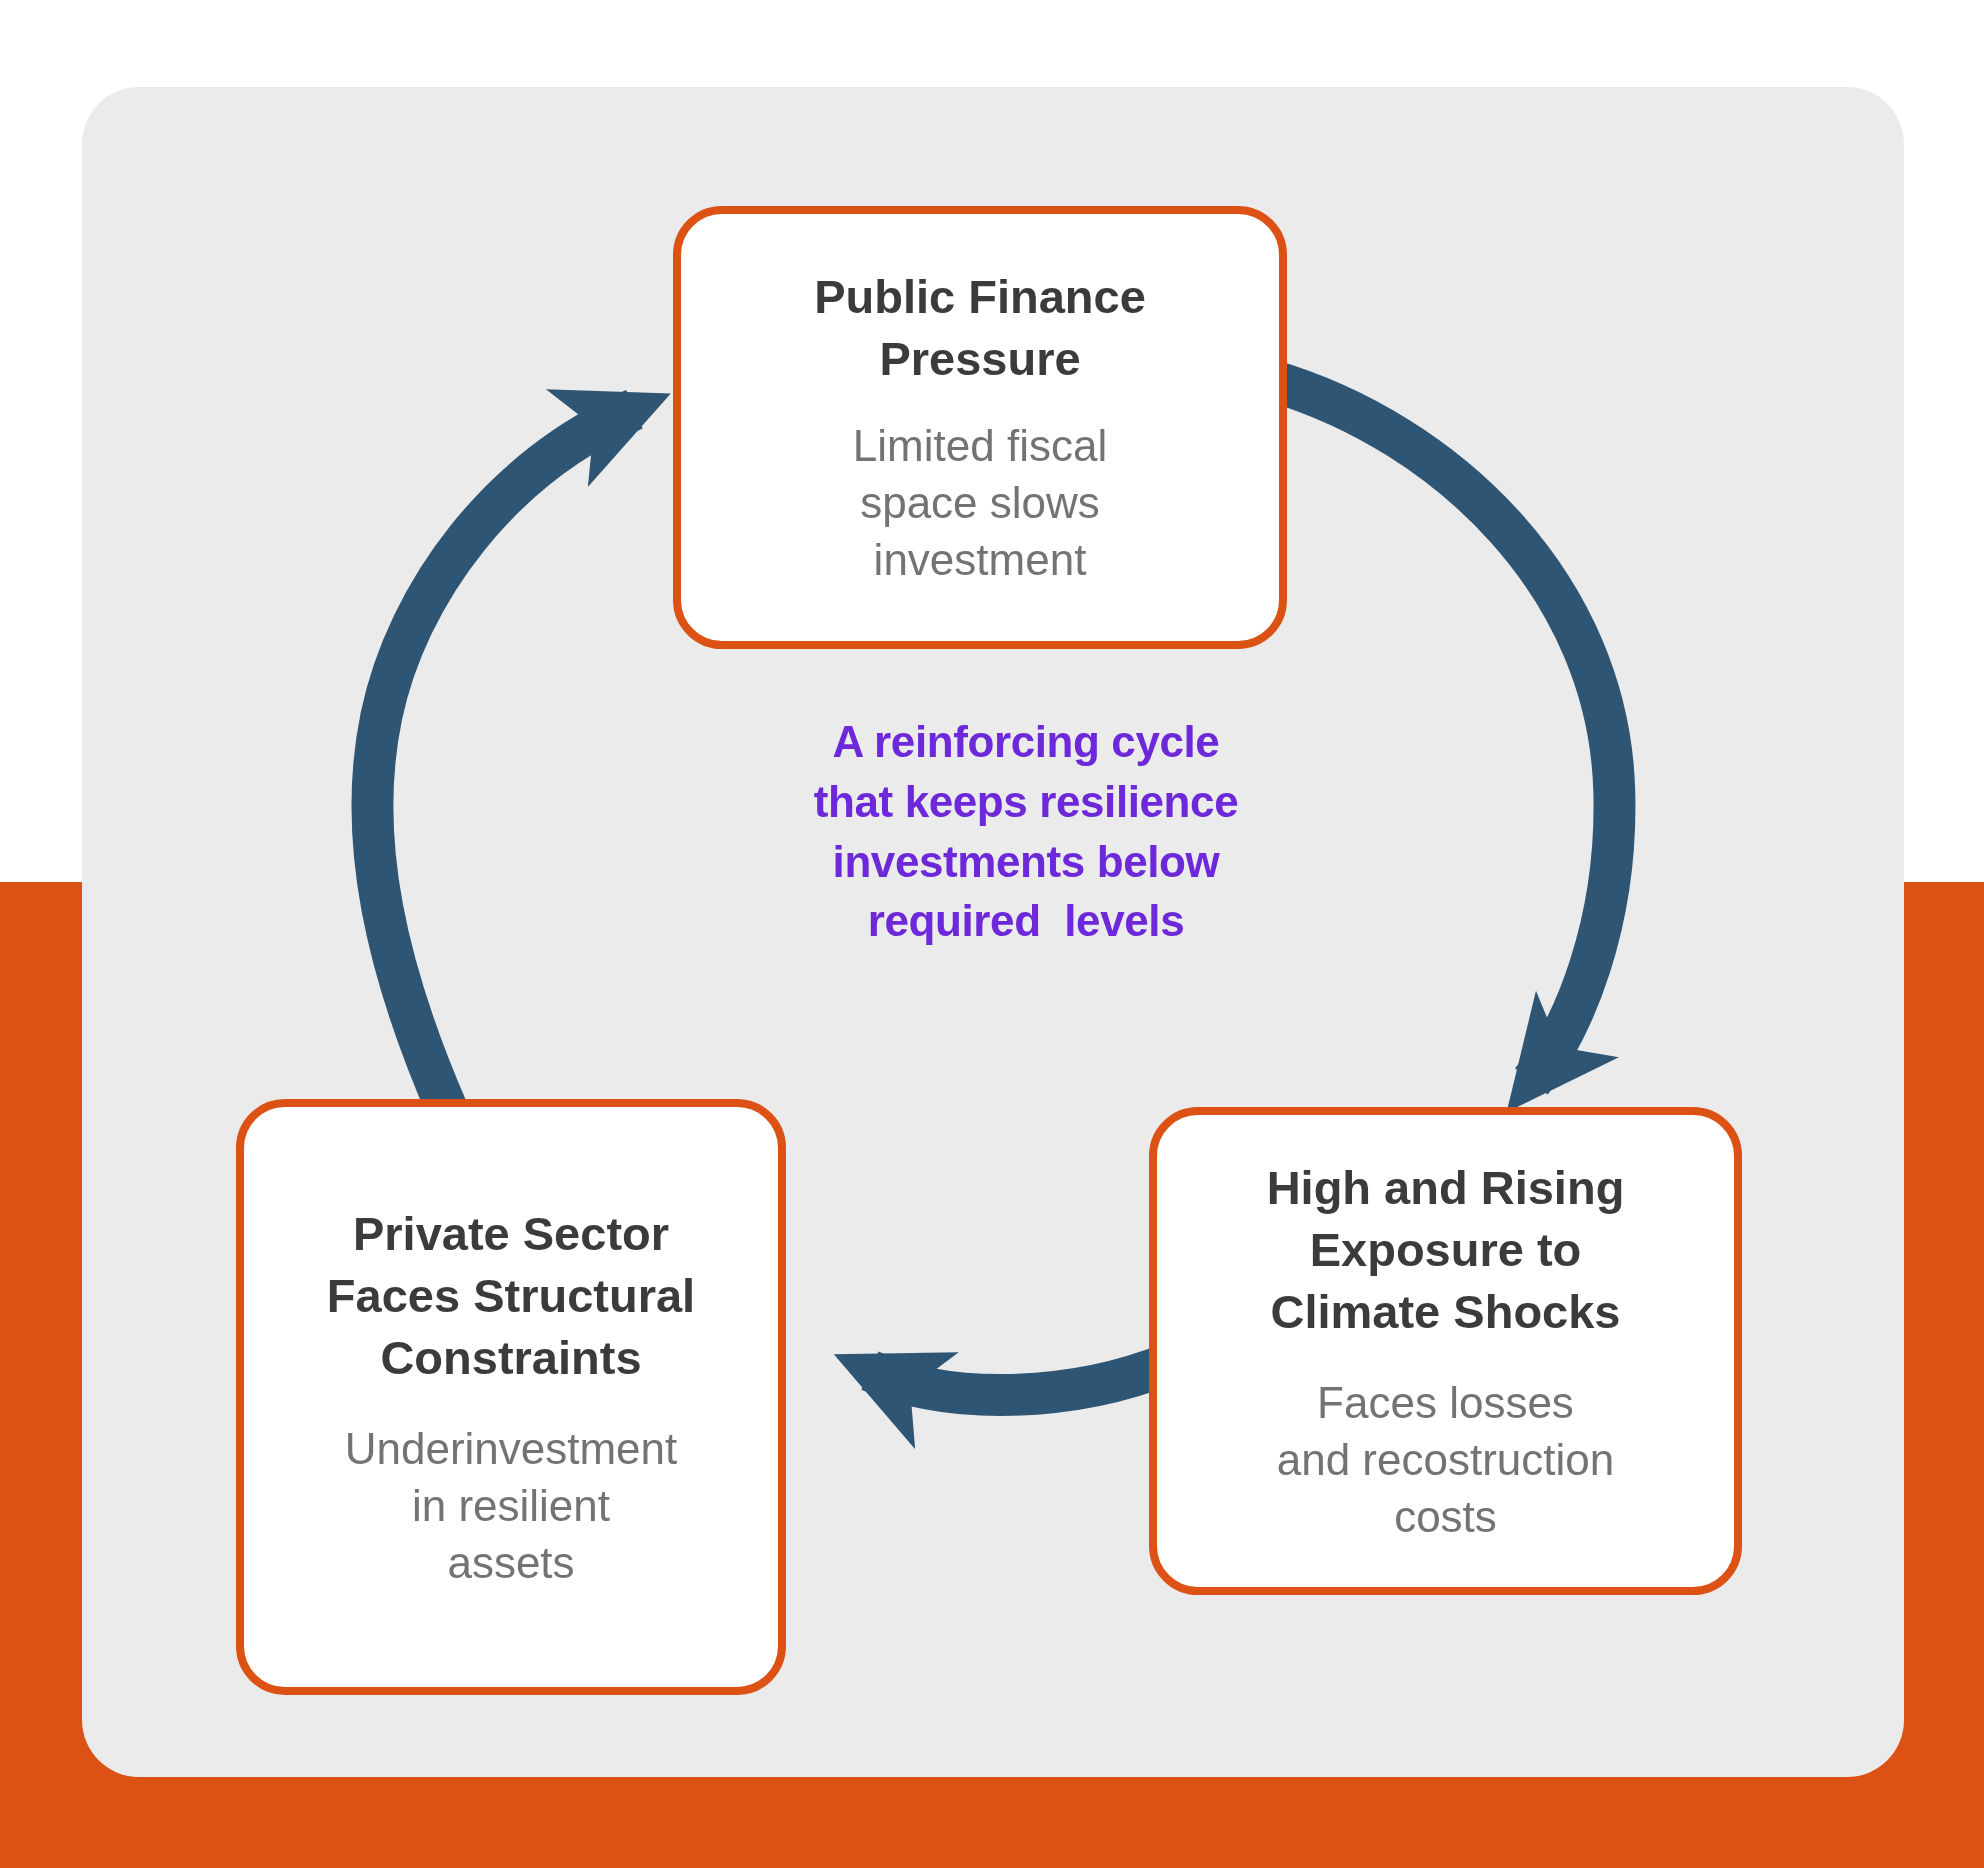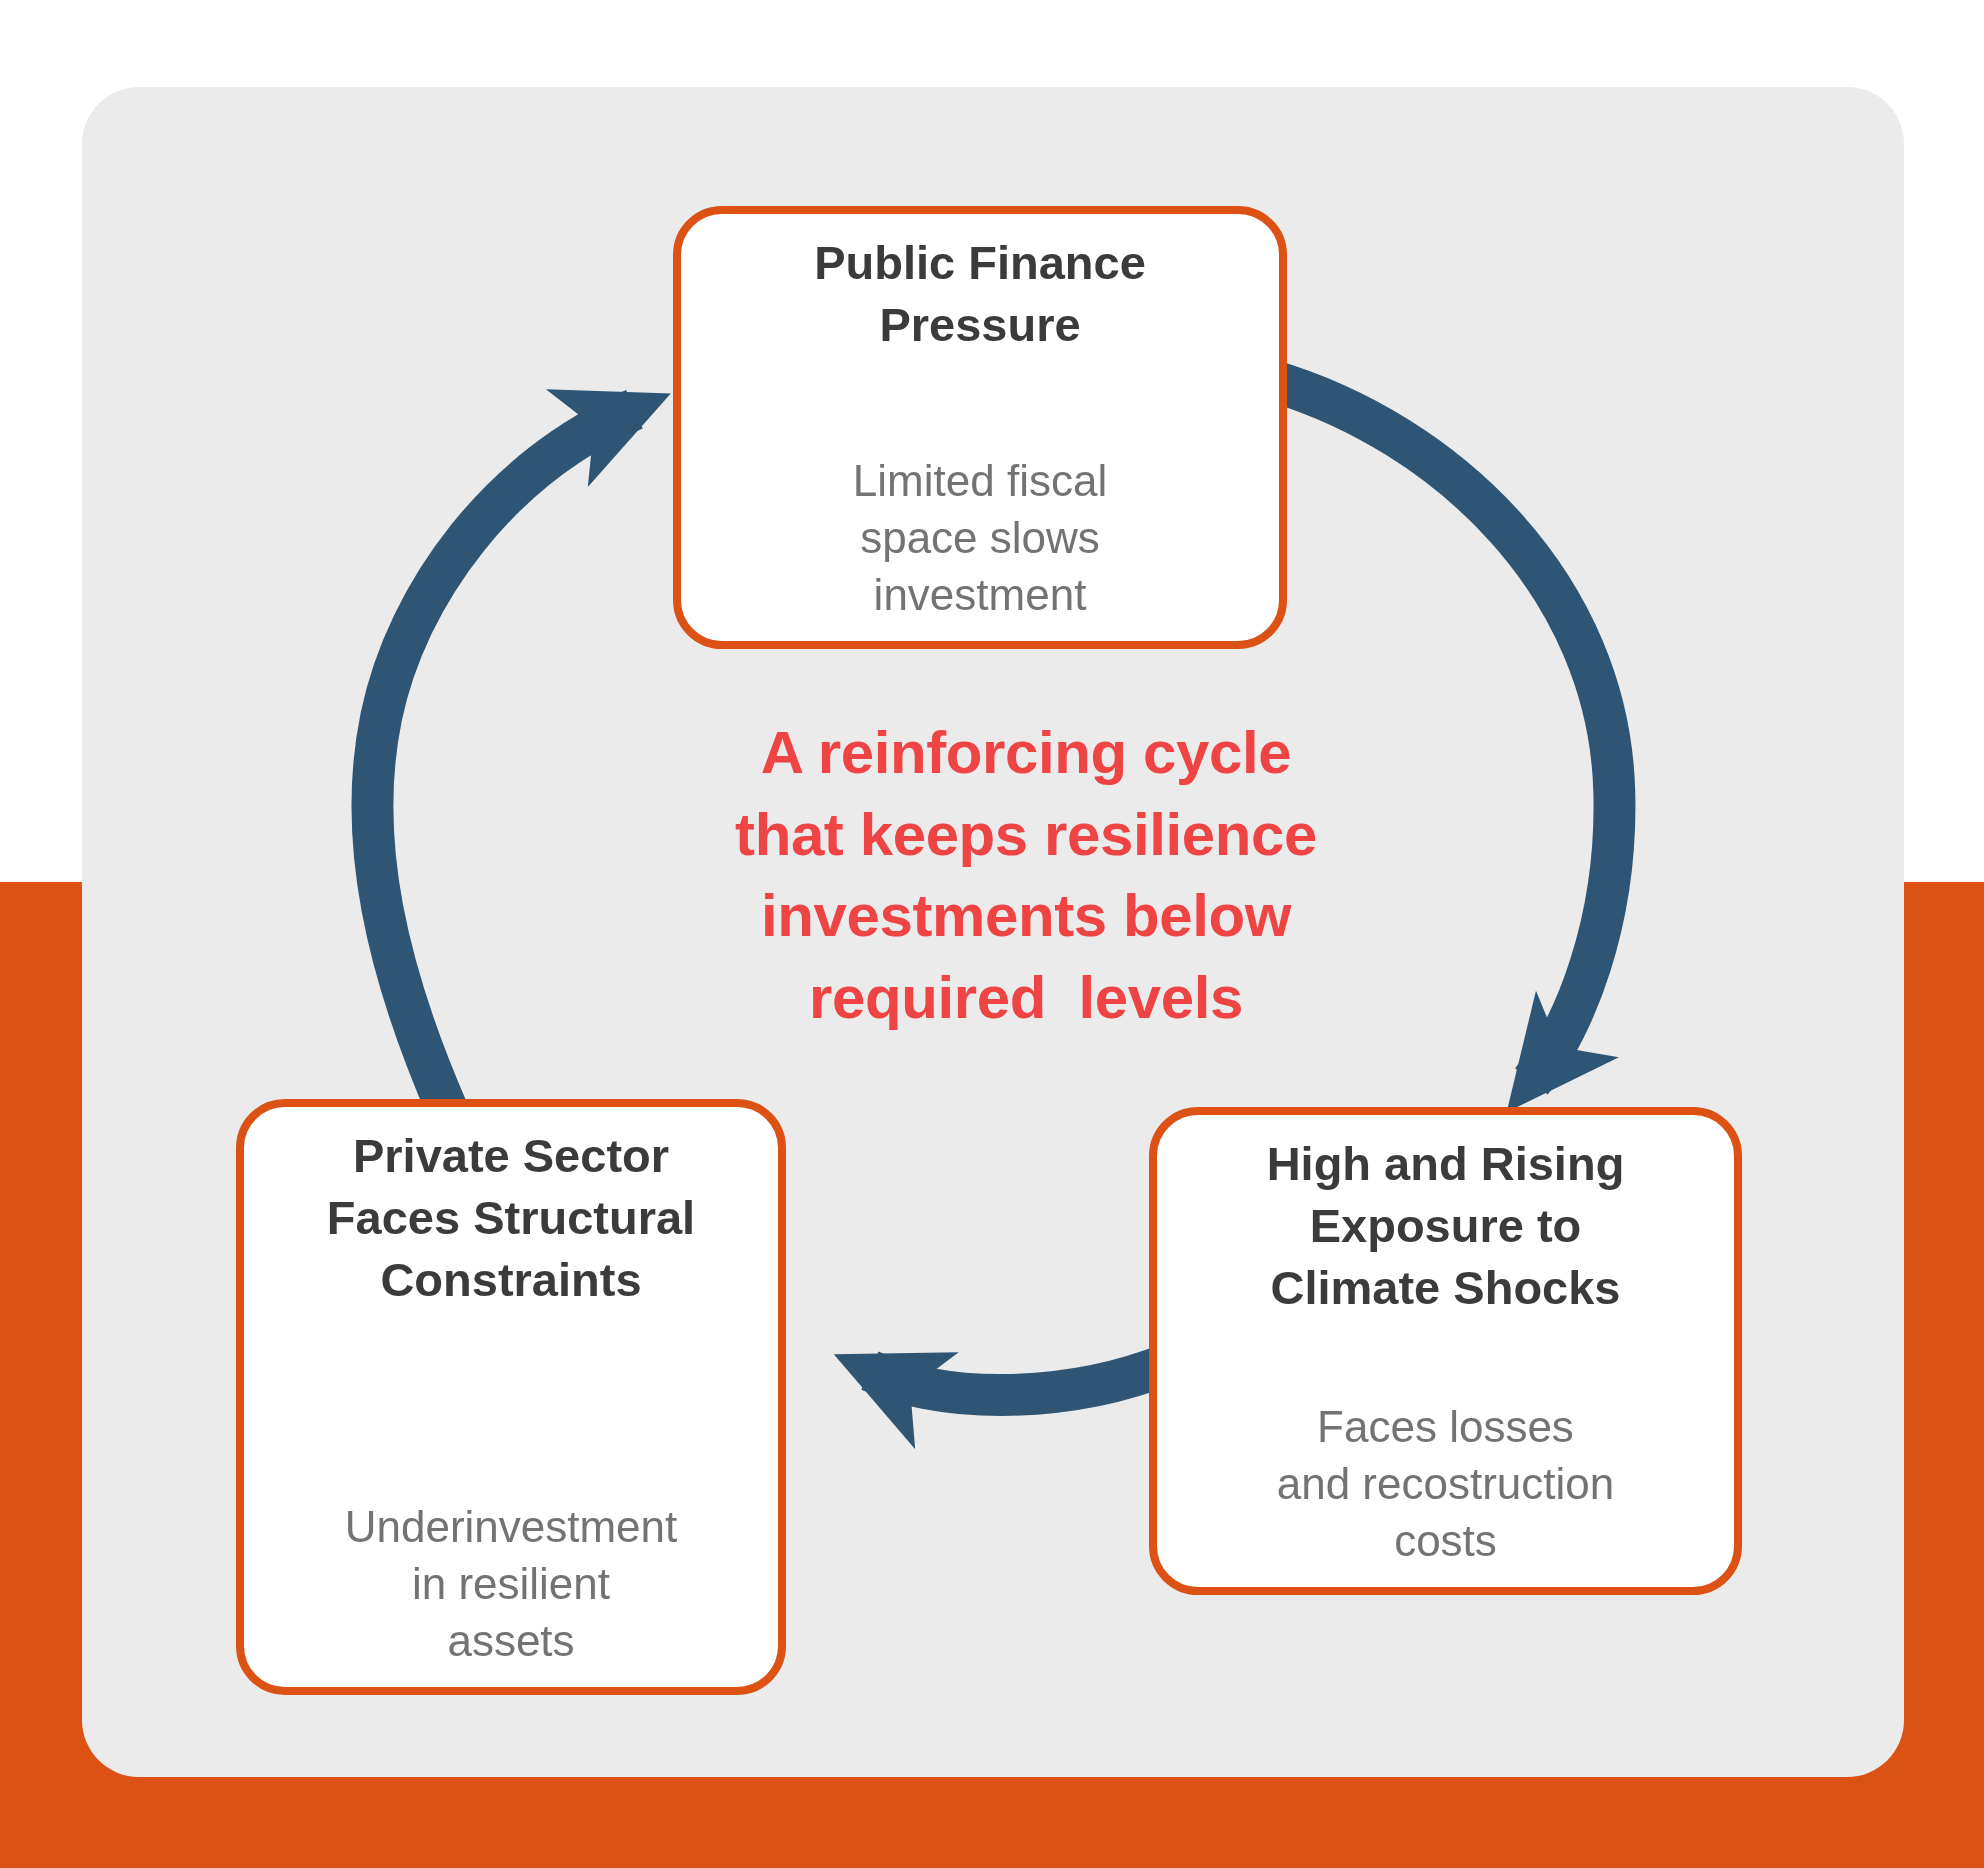--- a/index.html
+++ b/index.html
@@ -41,21 +41,21 @@
   }
   .node {
     position: absolute;
     background: #ffffff;
     border: 8.4px solid #DB5214;
     border-radius: 49px;
     box-sizing: border-box;
     display: flex;
     flex-direction: column;
     align-items: center;
-    justify-content: space-between;
+    justify-content: center;
     text-align: center;
     padding: 17.6px 13.2px;
   }
   .node-top {
     left: 673px;
     top: 206px;
     width: 614px;
     height: 443px;
     gap: 26.5px;
   }
@@ -86,25 +86,25 @@
     line-height: 1.30;
     color: #737373;
     white-space: pre-wrap;
   }
   .center-text {
     position: absolute;
     left: 565px;
     top: 712px;
     width: 922px;
     text-align: center;
-    font-size: 60px;
+    font-size: 44px;
     font-weight: 700;
     line-height: 1.36;
     letter-spacing: -0.4px;
-    color: #ef4444;
+    color: #6d28d9;
     white-space: pre-wrap;
   }
 </style>
 </head>
 <body>
 
 <div class="page">
 
   <div class="orange-band"></div>
 

